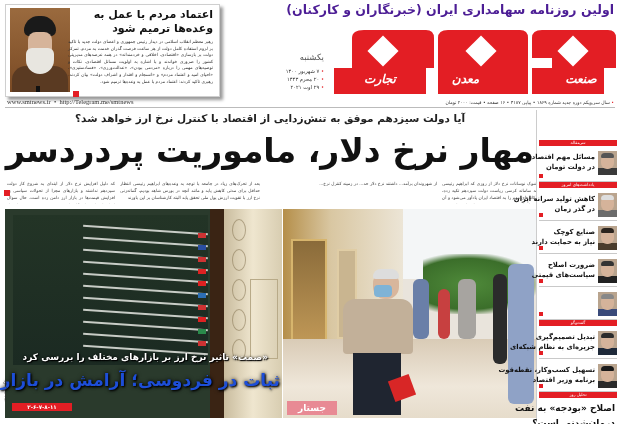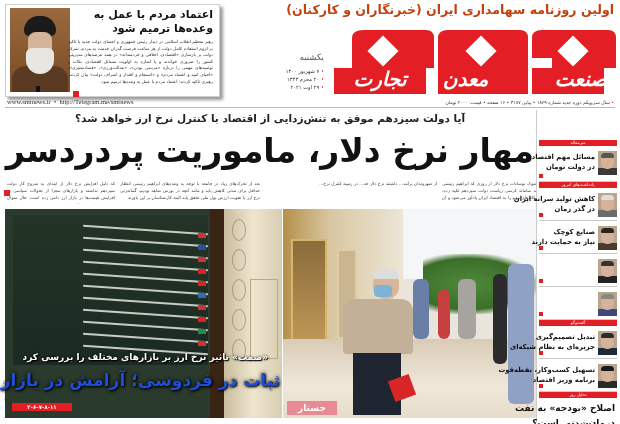--- a/index.html
+++ b/index.html
@@ -36,28 +36,28 @@
   .lead-mark { position: absolute; left: 67px; top: 86px; width: 6px; height: 6px; background: #e31e24; }
 
   .urls {
     position: absolute; left: 7px; top: 98px; font-family: "Liberation Serif", serif;
     font-size: 6.5px; color: #333; white-space: nowrap;
   }
 
   
   .tagline {
     position: absolute; right: 6px; top: 2px; width: 300px; text-align: right;
-    font-weight: bold; font-size: 12.5px; color: #c2410c; white-space: nowrap;
+    font-weight: bold; font-size: 12.5px; color: #4c1d95; white-space: nowrap;
   }
   .logo {
     position: absolute; left: 334px; top: 28px; width: 282px; height: 66px;
   }
   .logo svg { width: 100%; height: 100%; display: block; }
   .logo-sub {
-    position: absolute; top: 66px; height: 26px; font-weight: bold; font-size: 20px; color: #fff;
+    position: absolute; top: 66px; height: 26px; font-weight: bold; font-size: 12px; color: #fff;
     text-align: center; line-height: 26px; font-style: italic;
   }
   .sub-trade { left: 345px; width: 70px; }
   .sub-mine { left: 433px; width: 65px; }
   .sub-industry { left: 548px; width: 66px; }
 
   .dateblock { position: absolute; left: 276px; top: 52px; width: 48px; }
   .weekday { font-family: "DejaVu Serif", serif; font-size: 8.5px; color: #555; margin-bottom: 5px; }
   .date-line { font-size: 5.2px; color: #333; line-height: 8px; white-space: nowrap; }
   .date-line .dot { color: #e31e24; }
@@ -333,20 +333,24 @@
         <div>نیاز به حمایت دارند</div>
       </div>
     <div class="sb-mark"></div>
   </div>
   <div class="sb-item">
     <div class="sb-photo">
         <div class="bd" style="background:#222"></div>
         <div class="hd"></div>
         <div class="hr" style="background:#333"></div>
       </div>
+    <div class="sb-text">
+        <div>ضرورت اصلاح</div>
+        <div>سیاست‌های قیمتی</div>
+      </div>
     <div class="sb-mark"></div>
   </div>
   <div class="sb-item">
     <div class="sb-photo">
         <div class="bd" style="background:#3a4a7a"></div>
         <div class="hd"></div>
         <div class="hr" style="background:#888"></div>
       </div>
     <div class="sb-mark"></div>
   </div>

